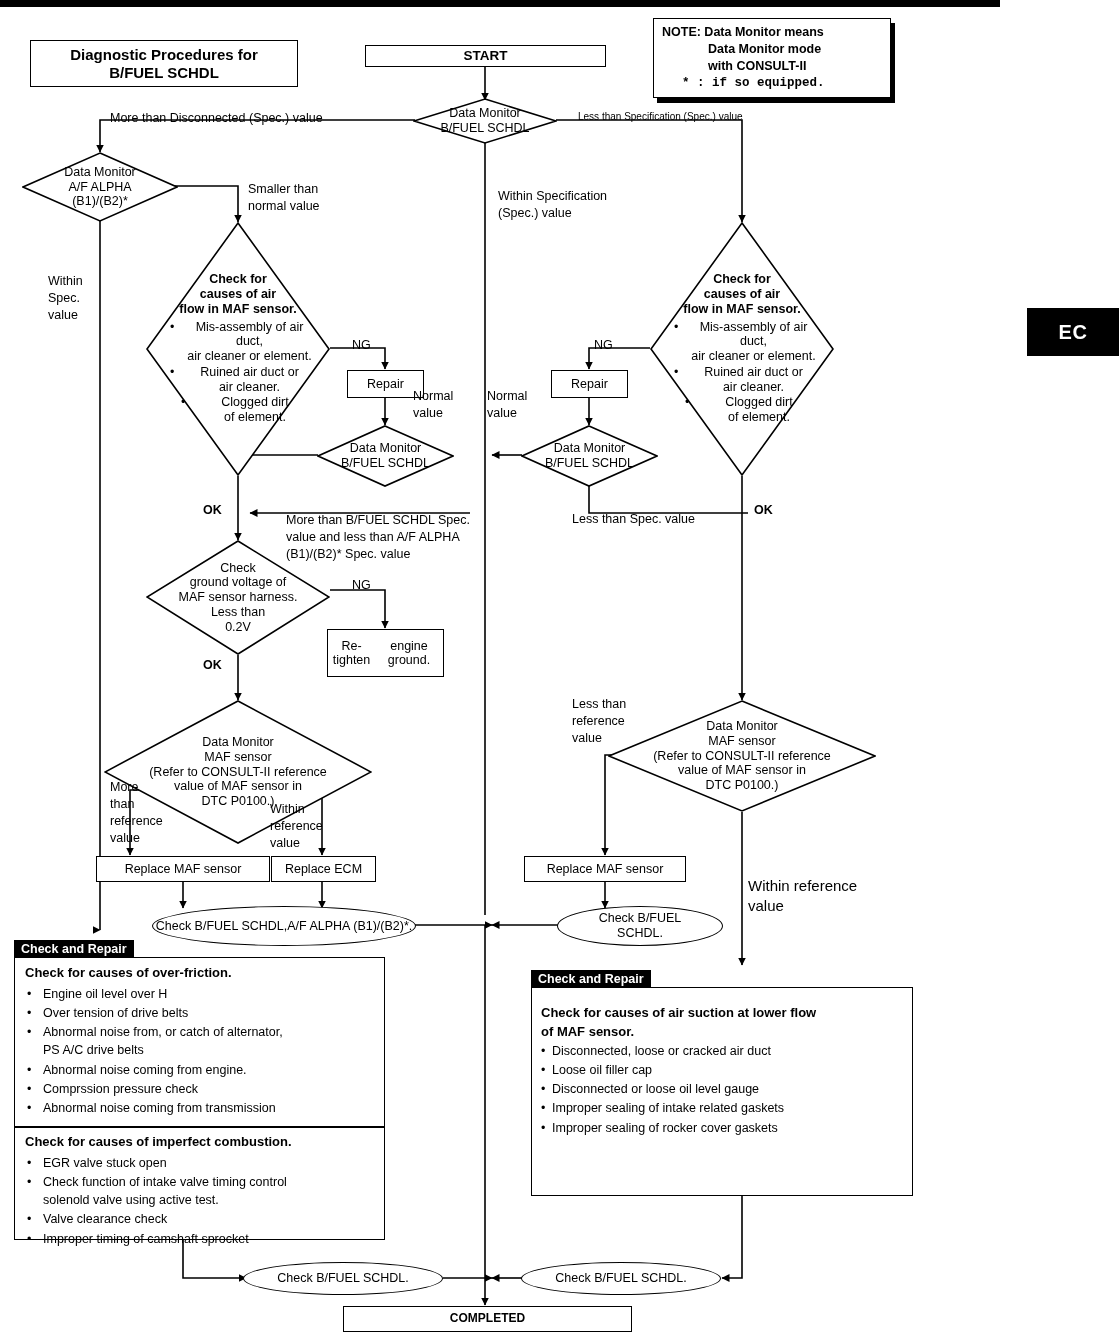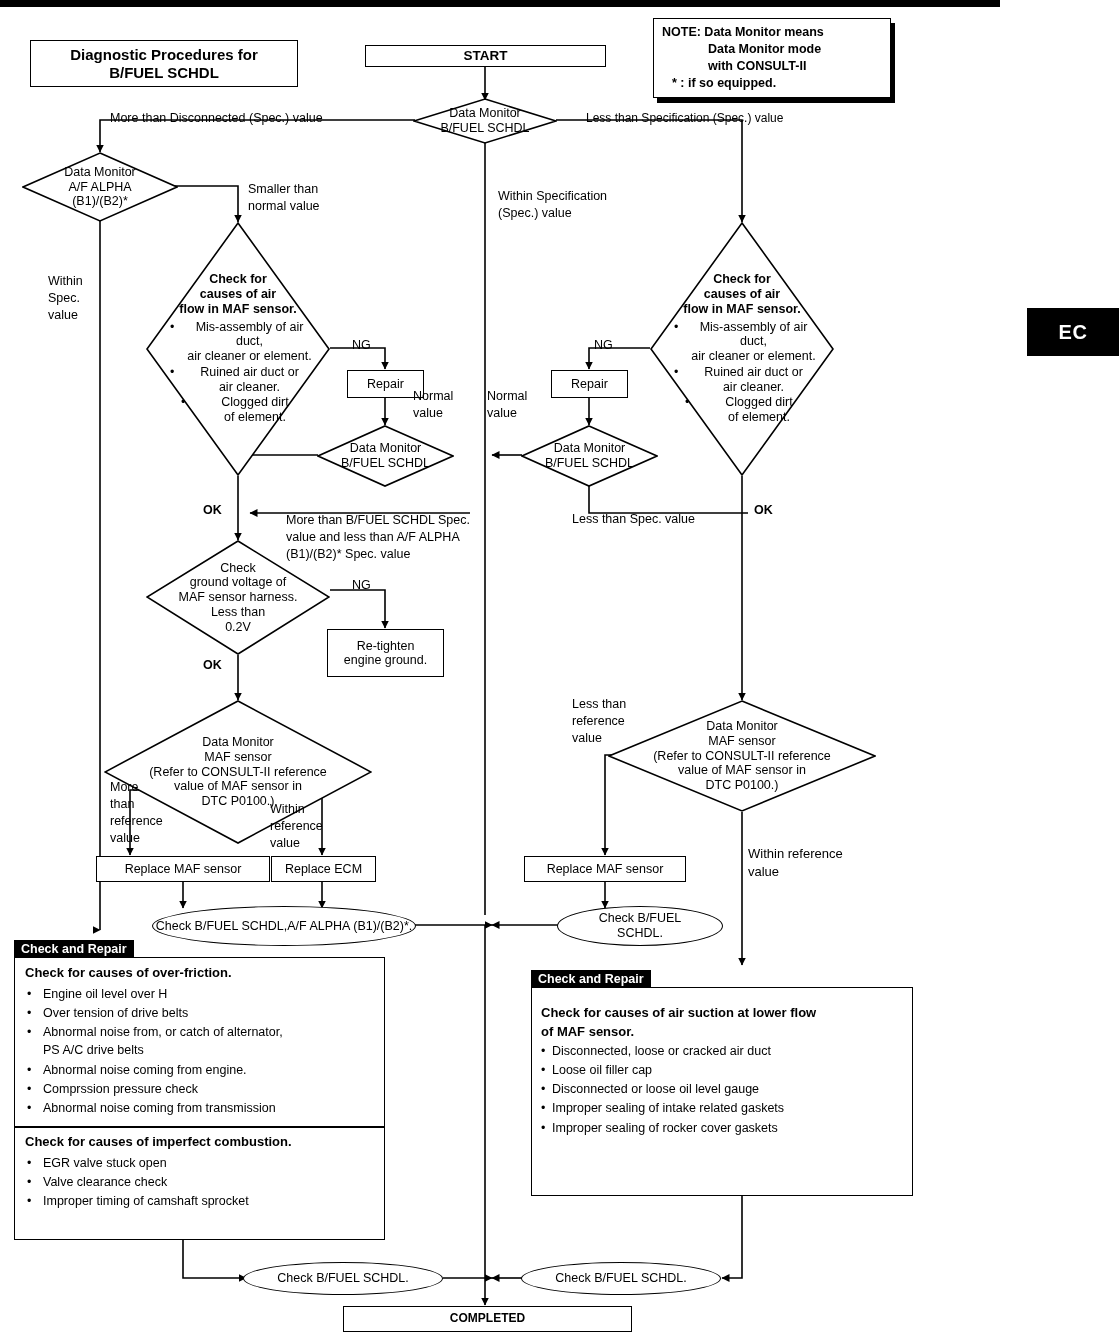--- a/index.html
+++ b/index.html
@@ -106,39 +106,39 @@
   <div class="box" style="left:30px;top:40px;width:268px;height:47px;flex-direction:column;font-size:15px;">
     <div class="b">Diagnostic Procedures for</div>
     <div class="b">B/FUEL SCHDL</div>
   </div>
 
   <div class="noteshadow" style="left:657px;top:23px;width:238px;height:80px;"></div>
   <div class="notebox" style="left:653px;top:18px;width:238px;height:80px;padding:5px 8px;font-size:12.5px;line-height:1.35;">
     <div class="b">NOTE:  Data Monitor means</div>
     <div class="b" style="margin-left:46px;">Data Monitor mode</div>
     <div class="b" style="margin-left:46px;">with CONSULT-II</div>
-    <div class="b" style="margin-left:10px;">* :  if so equipped.</div>
+    <div class="b" style="margin-left:20px;font-family:Liberation Mono, monospace;">* :  if so equipped.</div>
   </div>
 
   <div class="ecbox" style="left:1027px;top:308px;width:92px;height:48px;">EC</div>
 
   <div class="box b" style="left:365px;top:45px;width:241px;height:22px;font-size:13.5px;">START</div>
 
   <div class="diamondwrap" style="left:413px;top:98px;width:144px;height:46px;">
     <svg width="144" height="46" style="position:absolute;left:0;top:0;">
         <polygon points="72,1 143,23 72,45 1,23" fill="#fff" stroke="#000" stroke-width="1.6"></polygon>
       </svg>
     <div class="txt" style="font-size:12.5px;">
       <div>Data Monitor</div>
       <div>B/FUEL SCHDL</div>
     </div>
   </div>
 
   <div class="plain" style="left:110px;top:111px;font-size:12.5px;">More than Disconnected (Spec.) value</div>
-  <div class="plain" style="left:578px;top:111px;font-size:12px;margin-left:8px;">Less than Specification (Spec.) value</div>
+  <div class="plain" style="left:578px;top:111px;font-size:10px;">Less than Specification (Spec.) value</div>
   <div class="plain" style="left:498px;top:188px;font-size:12.5px;line-height:1.35;">
     <div>Within Specification</div>
     <div>(Spec.) value</div>
   </div>
 
   <div class="diamondwrap" style="left:22px;top:152px;width:156px;height:70px;">
     <svg width="156" height="70" style="position:absolute;left:0;top:0;">
         <polygon points="78,1 155,35 78,69 1,35" fill="#fff" stroke="#000" stroke-width="1.6"></polygon>
       </svg>
     <div class="txt" style="font-size:12.5px;">
@@ -244,21 +244,21 @@
       <div>ground voltage of</div>
       <div>MAF sensor harness.</div>
       <div>Less than</div>
       <div>0.2V</div>
     </div>
   </div>
 
   <div class="plain" style="left:352px;top:578px;font-size:12.5px;">NG</div>
   <div class="plain b" style="left:203px;top:658px;font-size:12.5px;">OK</div>
 
-  <div class="box" style="left:327px;top:629px;width:117px;height:48px;font-size:12.5px;flex-direction:column;">
+  <div class="box" style="left:327px;top:629px;width:117px;height:48px;font-size:12.5px;">
     <div>Re-tighten</div>
     <div>engine ground.</div>
   </div>
 
   <div class="diamondwrap" style="left:104px;top:700px;width:268px;height:144px;">
     <svg width="268" height="144" style="position:absolute;left:0;top:0;">
         <polygon points="134,1 267,72 134,143 1,72" fill="#fff" stroke="#000" stroke-width="1.6"></polygon>
       </svg>
     <div class="txt" style="font-size:12.5px;">
       <div>Data Monitor</div>
@@ -291,21 +291,21 @@
   <div class="plain" style="left:270px;top:801px;font-size:12.5px;line-height:1.35;">
     <div>Within</div>
     <div>reference</div>
     <div>value</div>
   </div>
   <div class="plain" style="left:572px;top:696px;font-size:12.5px;line-height:1.35;">
     <div>Less than</div>
     <div>reference</div>
     <div>value</div>
   </div>
-  <div class="plain" style="left:748px;top:845px;font-size:13px;line-height:1.35;">
+  <div class="plain" style="left:748px;top:876px;font-size:15px;line-height:1.35;">
     <div>Within reference</div>
     <div>value</div>
   </div>
 
   <div class="box" style="left:96px;top:856px;width:174px;height:26px;font-size:12.5px;">Replace MAF sensor</div>
   <div class="box" style="left:271px;top:856px;width:105px;height:26px;font-size:12.5px;">Replace ECM</div>
   <div class="box" style="left:524px;top:856px;width:162px;height:26px;font-size:12.5px;">Replace MAF sensor</div>
 
   <div class="ell" style="left:152px;top:906px;width:264px;height:40px;font-size:12.5px;flex-direction:row;">
     <div>Check B/FUEL SCHDL,</div>
@@ -329,20 +329,21 @@
       <li style="padding-left:16px;">Abnormal noise coming from engine.</li>
       <li style="padding-left:16px;">Comprssion pressure check</li>
       <li style="padding-left:16px;">Abnormal noise coming from transmission</li>
     </ul>
   </div>
   <div style="position:absolute;left:15px;top:1126px;width:369px;height:1.5px;background:#000;"></div>
   <div class="plain b" style="left:25px;top:1134px;font-size:13px;">Check for causes of imperfect combustion.</div>
   <div class="plain" style="left:27px;top:1154px;width:352px;font-size:12.5px;line-height:1.45;">
     <ul class="cl">
       <li style="padding-left:16px;">EGR valve stuck open</li>
+      <li style="padding-left:16px;">Check function of intake valve timing control<br>solenold valve using active test.</li>
       <li style="padding-left:16px;">Valve clearance check</li>
       <li style="padding-left:16px;">Improper timing of camshaft sprocket</li>
     </ul>
   </div>
 
   <div class="box" style="left:531px;top:987px;width:382px;height:209px;display:block;"></div>
   <div class="tabhdr" style="left:531px;top:970px;">Check and Repair</div>
   <div class="plain b" style="left:541px;top:1004px;font-size:13px;line-height:1.45;">
     <div>Check for causes of air suction at lower flow</div>
     <div>of MAF sensor.</div>

